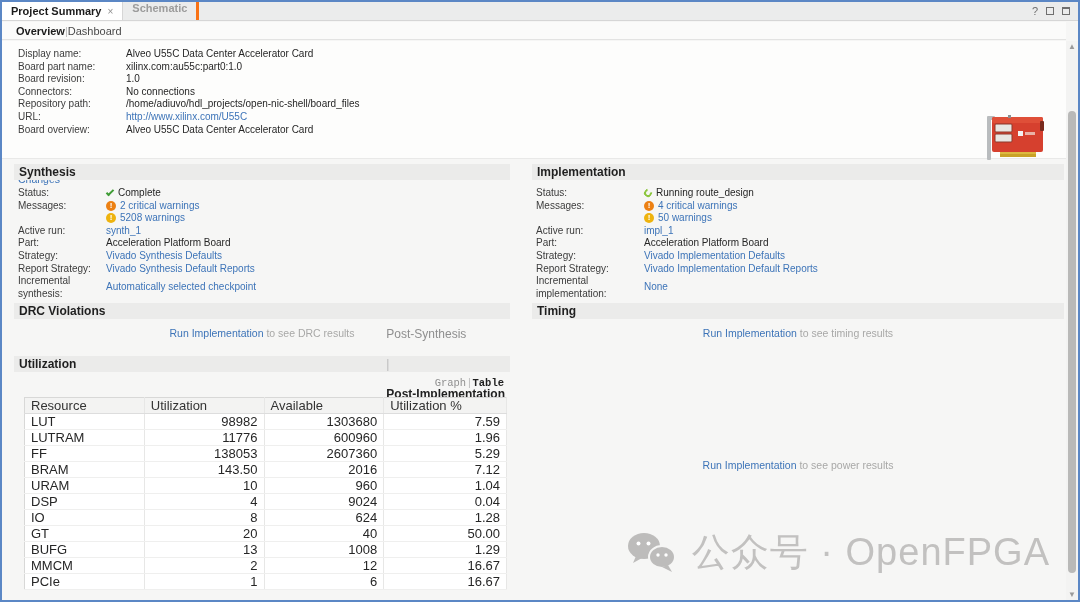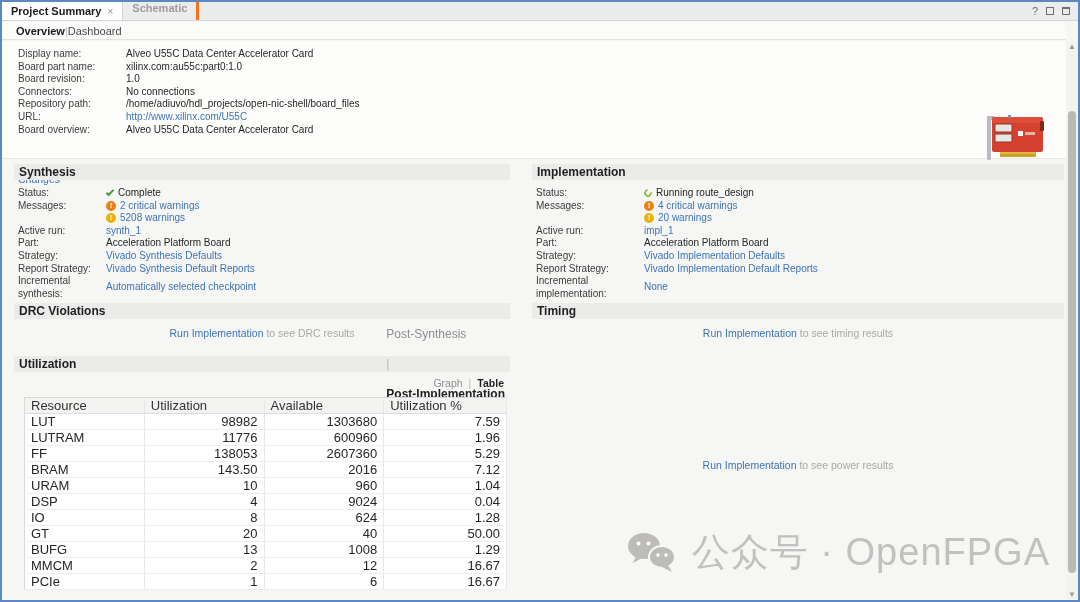--- a/index.html
+++ b/index.html
@@ -38,21 +38,21 @@
   .section { position:absolute; font-size:10.5px; }
   .sec-head { height:16px; background:#ebebea; display:flex; align-items:center; padding:0 5px; font-weight:bold; color:#1f1f1f; font-size:12px; justify-content:space-between; }
   .sec-rows { padding:7px 0 0 4px; }
   .sec-rows .kv-label { color:#3c3c3c; }
   .syn .kv-label { width:88px; }
   .imp .kv-label { width:108px; }
   .placeholder-line { text-align:center; margin-top:8px; color:#a8a8a7; }
   .toggle { display:flex; gap:16px; font-weight:normal;flex-direction:column; }
   .tg-on { font-weight:bold; color:#1f1f1f;text-align:right; }
   .tg-off { color:#8f8f8f; }
-  .viewline { display:flex; justify-content:flex-end; gap:6px; padding:5px 6px 0 0; }
+  .viewline { display:flex; justify-content:flex-end; padding:5px 6px 0 0;font-family:Liberation Mono, monospace; }
 
   
   .ic { display:inline-block; position:relative; flex:0 0 auto; }
   .ic-check { width:8px; height:4px; border-left:2px solid #3f9c35; border-bottom:2px solid #3f9c35; transform:rotate(-45deg); margin-top:-3px; }
   .ic-critical, .ic-warning { width:10px; height:10px; border-radius:50%; }
   .ic-critical { background:#ec8013; }
   .ic-warning { background:#eeb30e; }
   .ic-critical::after, .ic-warning::after { content:"!"; position:absolute; left:0; right:0; top:-1px; text-align:center; color:#fff; font-size:8px; font-weight:bold; }
   .ic-running { width:8px; height:8px; border-radius:50%; border:2px solid #8cc63f; border-top-color:transparent; transform:rotate(35deg); }
 
@@ -240,21 +240,21 @@
             <span class="kv-label">Messages:</span>
             <span class="kv-value">
               <span class="ic ic-critical"></span>
               <span class="link">4 critical warnings</span>
             </span>
           </div>
           <div class="kv-row">
             <span class="kv-label"></span>
             <span class="kv-value">
               <span class="ic ic-warning"></span>
-              <span class="link">20 warnings</span>
+              <span class="link">50 warnings</span>
             </span>
           </div>
           <div class="kv-row">
             <span class="kv-label">Active run:</span>
             <span class="kv-value">
               <span class="link">impl_1</span>
             </span>
           </div>
           <div class="kv-row">
             <span class="kv-label">Part:</span>

